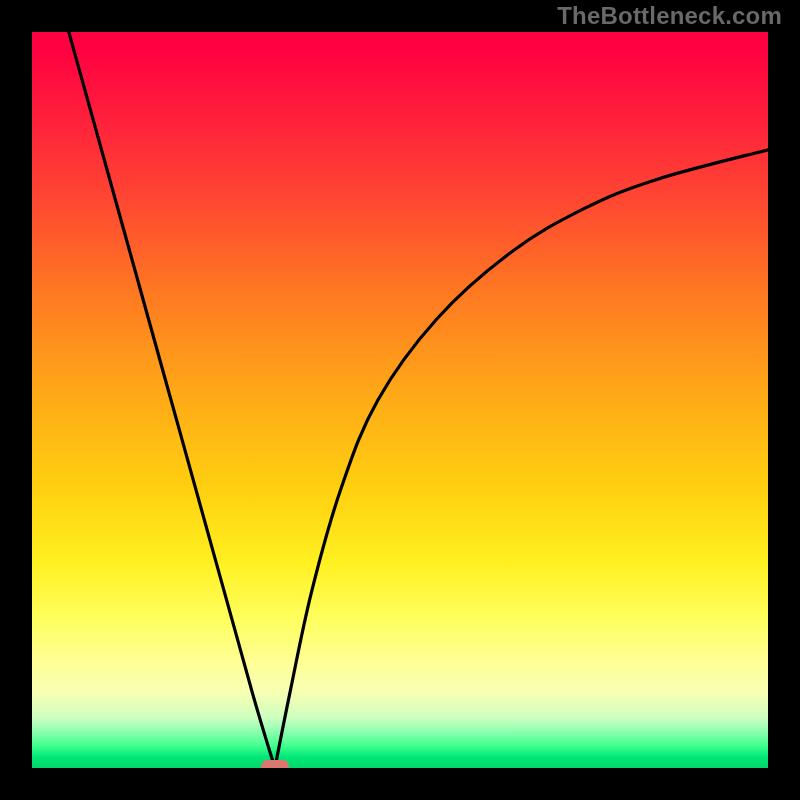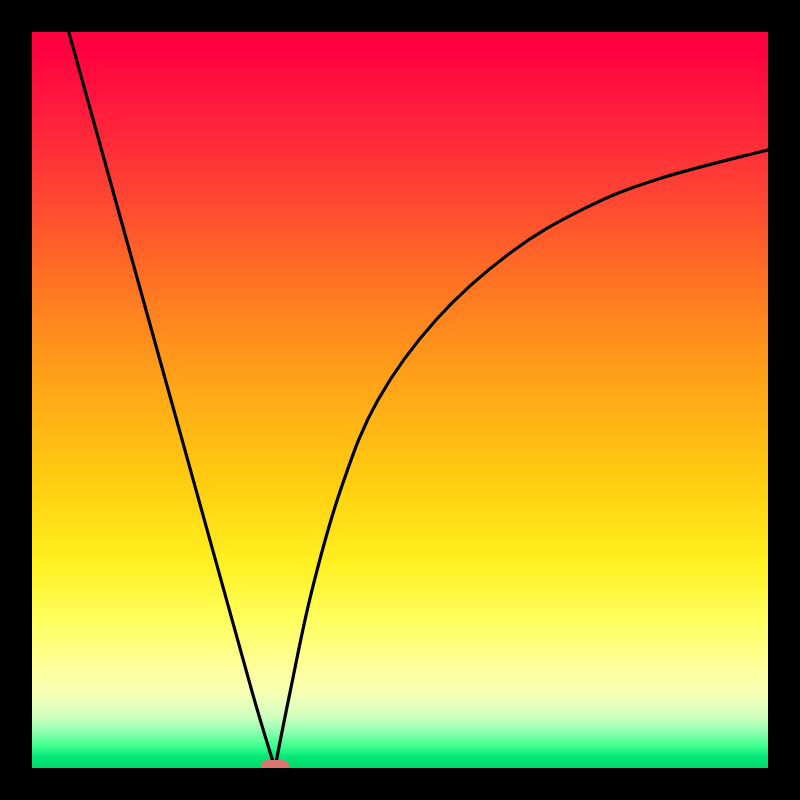--- a/index.html
+++ b/index.html
@@ -65,20 +65,21 @@
     background: #d97770;
     border-radius: 6px;
     z-index: 3;
     transform: translate(-50%, -50%);
   }
 </style>
 </head>
 <body>
 
 <div class="canvas">
+  <div class="watermark">TheBottleneck.com</div>
 
   <div class="plot">
     <div class="gradient"></div>
 
     <svg class="curve-svg" viewBox="0 0 736 736" preserveAspectRatio="none">
       <path fill="none" stroke="#000" stroke-width="3.2" stroke-linecap="round" stroke-linejoin="round" d="M 36.80 0.00 C 43.42 23.85, 60.35 84.79, 73.60 132.48 C 86.85 180.17, 97.15 217.27, 110.40 264.96 C 123.65 312.65, 133.95 349.75, 147.20 397.44 C 160.45 445.13, 170.75 482.23, 184.00 529.92 C 197.25 577.61, 210.20 625.31, 220.80 662.40 C 231.40 699.49, 238.91 722.75, 242.88 736.00"></path>
       <path fill="none" stroke="#000" stroke-width="3.2" stroke-linecap="round" stroke-linejoin="round" d="M 242.88 736.00 C 245.53 722.75, 250.98 694.20, 257.60 662.40 C 264.22 630.60, 270.41 596.45, 279.68 559.36 C 288.95 522.27, 297.20 490.76, 309.12 456.32 C 321.04 421.88, 328.70 398.47, 345.92 368.00 C 363.14 337.53, 380.95 313.54, 404.80 287.04 C 428.65 260.54, 451.90 240.67, 478.40 220.80 C 504.90 200.93, 525.50 189.89, 552.00 176.64 C 578.50 163.39, 592.48 157.80, 625.60 147.20 C 658.72 136.60, 716.13 123.06, 736.00 117.76"></path>
     </svg>
 
     <div class="marker" style="left:242.9px; top:734.0px; background:#d97770;"></div>

